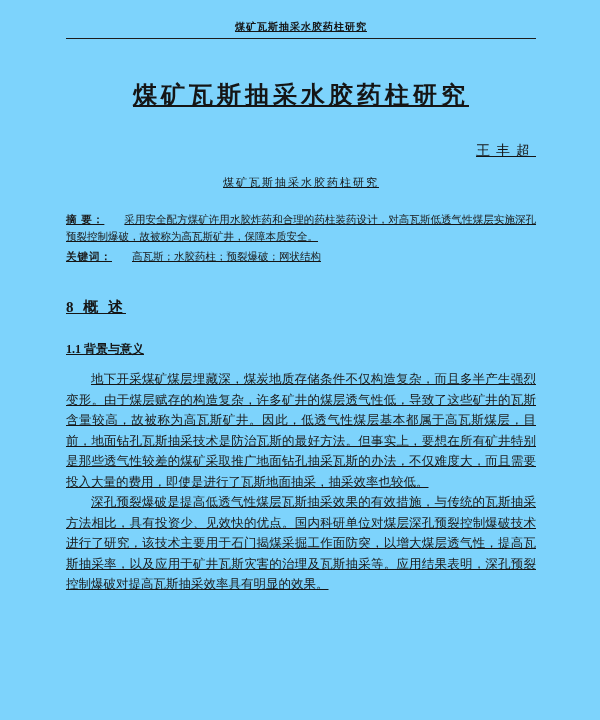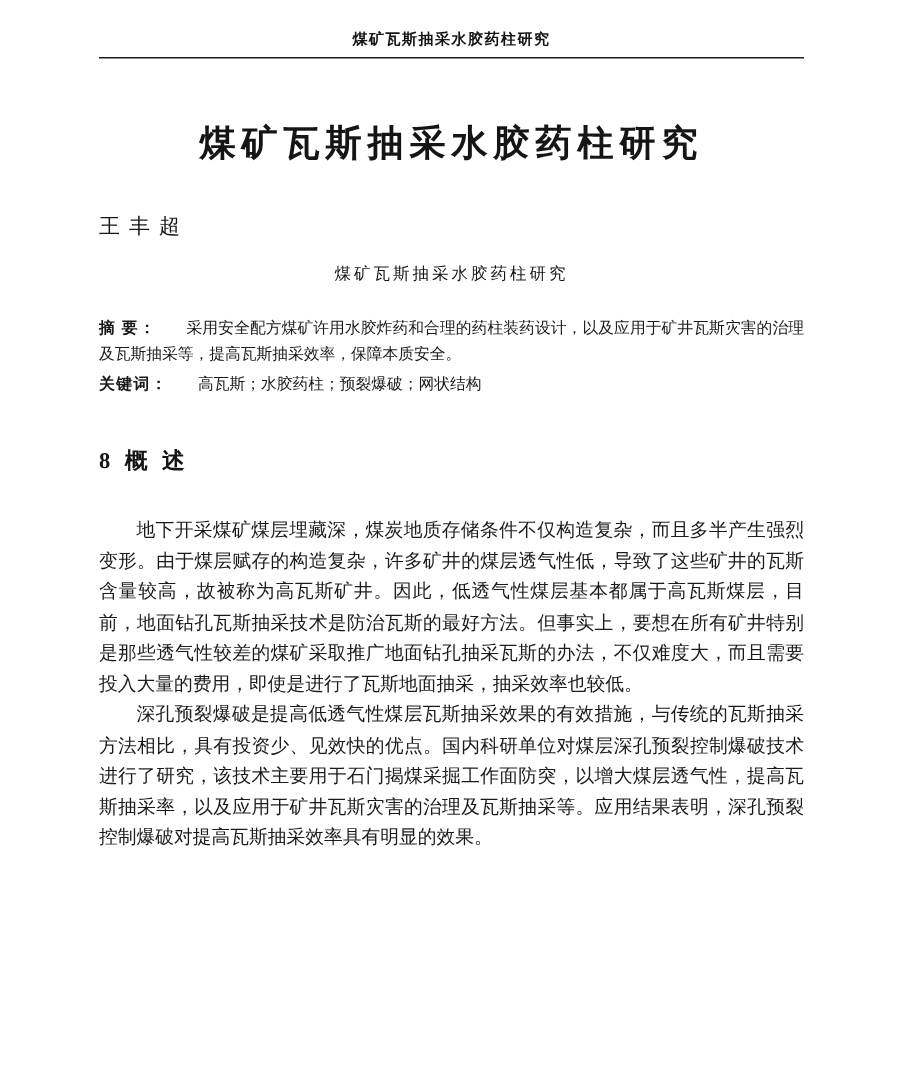--- a/index.html
+++ b/index.html
@@ -7,25 +7,26 @@
     padding: 0;
     background: #d8d8d4;
   }
   .page {
     position: relative;
     width: 600px;
     height: 720px;
     margin: 0 auto;
     box-sizing: border-box;
     padding: 14px 64px 0 66px;
-    background: #ffffff;
+    background: #7dd3fc;
     color: #151515;
     font-family: "Liberation Serif", "DejaVu Serif", serif;
     overflow: hidden;
     box-shadow: 0 0 4px rgba(0,0,0,.25);
+    text-decoration: underline;
   }
   .running-header {
     text-align: center;
     font-size: 10px;
     font-weight: 700;
     letter-spacing: 1px;
     line-height: 15px;
     padding-top: 5px;
   }
   .header-rule {
@@ -34,21 +35,21 @@
     margin: 4px 0 0 0;
   }
   .title {
     text-align: center;
     font-size: 24px;
     font-weight: 700;
     letter-spacing: 4px;
     margin: 40px 0 0 0;
   }
   .author {
-    text-align: left;
+    text-align: right;
     font-size: 14px;
     font-weight: 400;
     letter-spacing: 6px;
     margin-top: 31px;
   }
   .affiliation {
     text-align: center;
     font-size: 11px;
     letter-spacing: 2px;
     margin-top: 15px;
@@ -79,47 +80,48 @@
     margin: 24px 0 0 0;
   }
   .body-para {
     font-size: 12.5px;
     line-height: 20.5px;
     text-align: justify;
     text-indent: 2em;
     margin: 0;
     color: #1a1a1a;
   }
-  .body-para.first { margin-top: 26px; }
+  .body-para.first { margin-top: 11px; }
 </style>
 </head>
 <body>
 
 <div class="page">
 
   <div class="running-header">
     <span>煤矿瓦斯抽采水胶药柱研究</span>
   </div>
   <hr class="header-rule">
 
   <h1 class="title">煤矿瓦斯抽采水胶药柱研究</h1>
 
   <div class="author">王丰超</div>
 
   <div class="affiliation">煤矿瓦斯抽采水胶药柱研究</div>
 
   <p class="abstract">
-    <b>摘 要：</b><span>采用安全配方煤矿许用水胶炸药和合理的药柱装药设计，以及应用于矿井瓦斯灾害的治理及瓦斯抽采等，提高瓦斯抽采效率，保障本质安全。</span>
+    <b>摘 要：</b><span>采用安全配方煤矿许用水胶炸药和合理的药柱装药设计，对高瓦斯低透气性煤层实施深孔预裂控制爆破，故被称为高瓦斯矿井，保障本质安全。</span>
   </p>
 
   <p class="keywords">
     <b>关键词：</b><span>高瓦斯；水胶药柱；预裂爆破；网状结构</span>
   </p>
 
   <h2 class="section-heading">8 概 述</h2>
 
+  <h3 class="subsection-heading">1.1 背景与意义</h3>
 
   <p class="body-para first">地下开采煤矿煤层埋藏深，煤炭地质存储条件不仅构造复杂，而且多半产生强烈变形。由于煤层赋存的构造复杂，许多矿井的煤层透气性低，导致了这些矿井的瓦斯含量较高，故被称为高瓦斯矿井。因此，低透气性煤层基本都属于高瓦斯煤层，目前，地面钻孔瓦斯抽采技术是防治瓦斯的最好方法。但事实上，要想在所有矿井特别是那些透气性较差的煤矿采取推广地面钻孔抽采瓦斯的办法，不仅难度大，而且需要投入大量的费用，即使是进行了瓦斯地面抽采，抽采效率也较低。</p>
 
   <p class="body-para">深孔预裂爆破是提高低透气性煤层瓦斯抽采效果的有效措施，与传统的瓦斯抽采方法相比，具有投资少、见效快的优点。国内科研单位对煤层深孔预裂控制爆破技术进行了研究，该技术主要用于石门揭煤采掘工作面防突，以增大煤层透气性，提高瓦斯抽采率，以及应用于矿井瓦斯灾害的治理及瓦斯抽采等。应用结果表明，深孔预裂控制爆破对提高瓦斯抽采效率具有明显的效果。</p>
 
 
 </div>
 
 </body></html>

